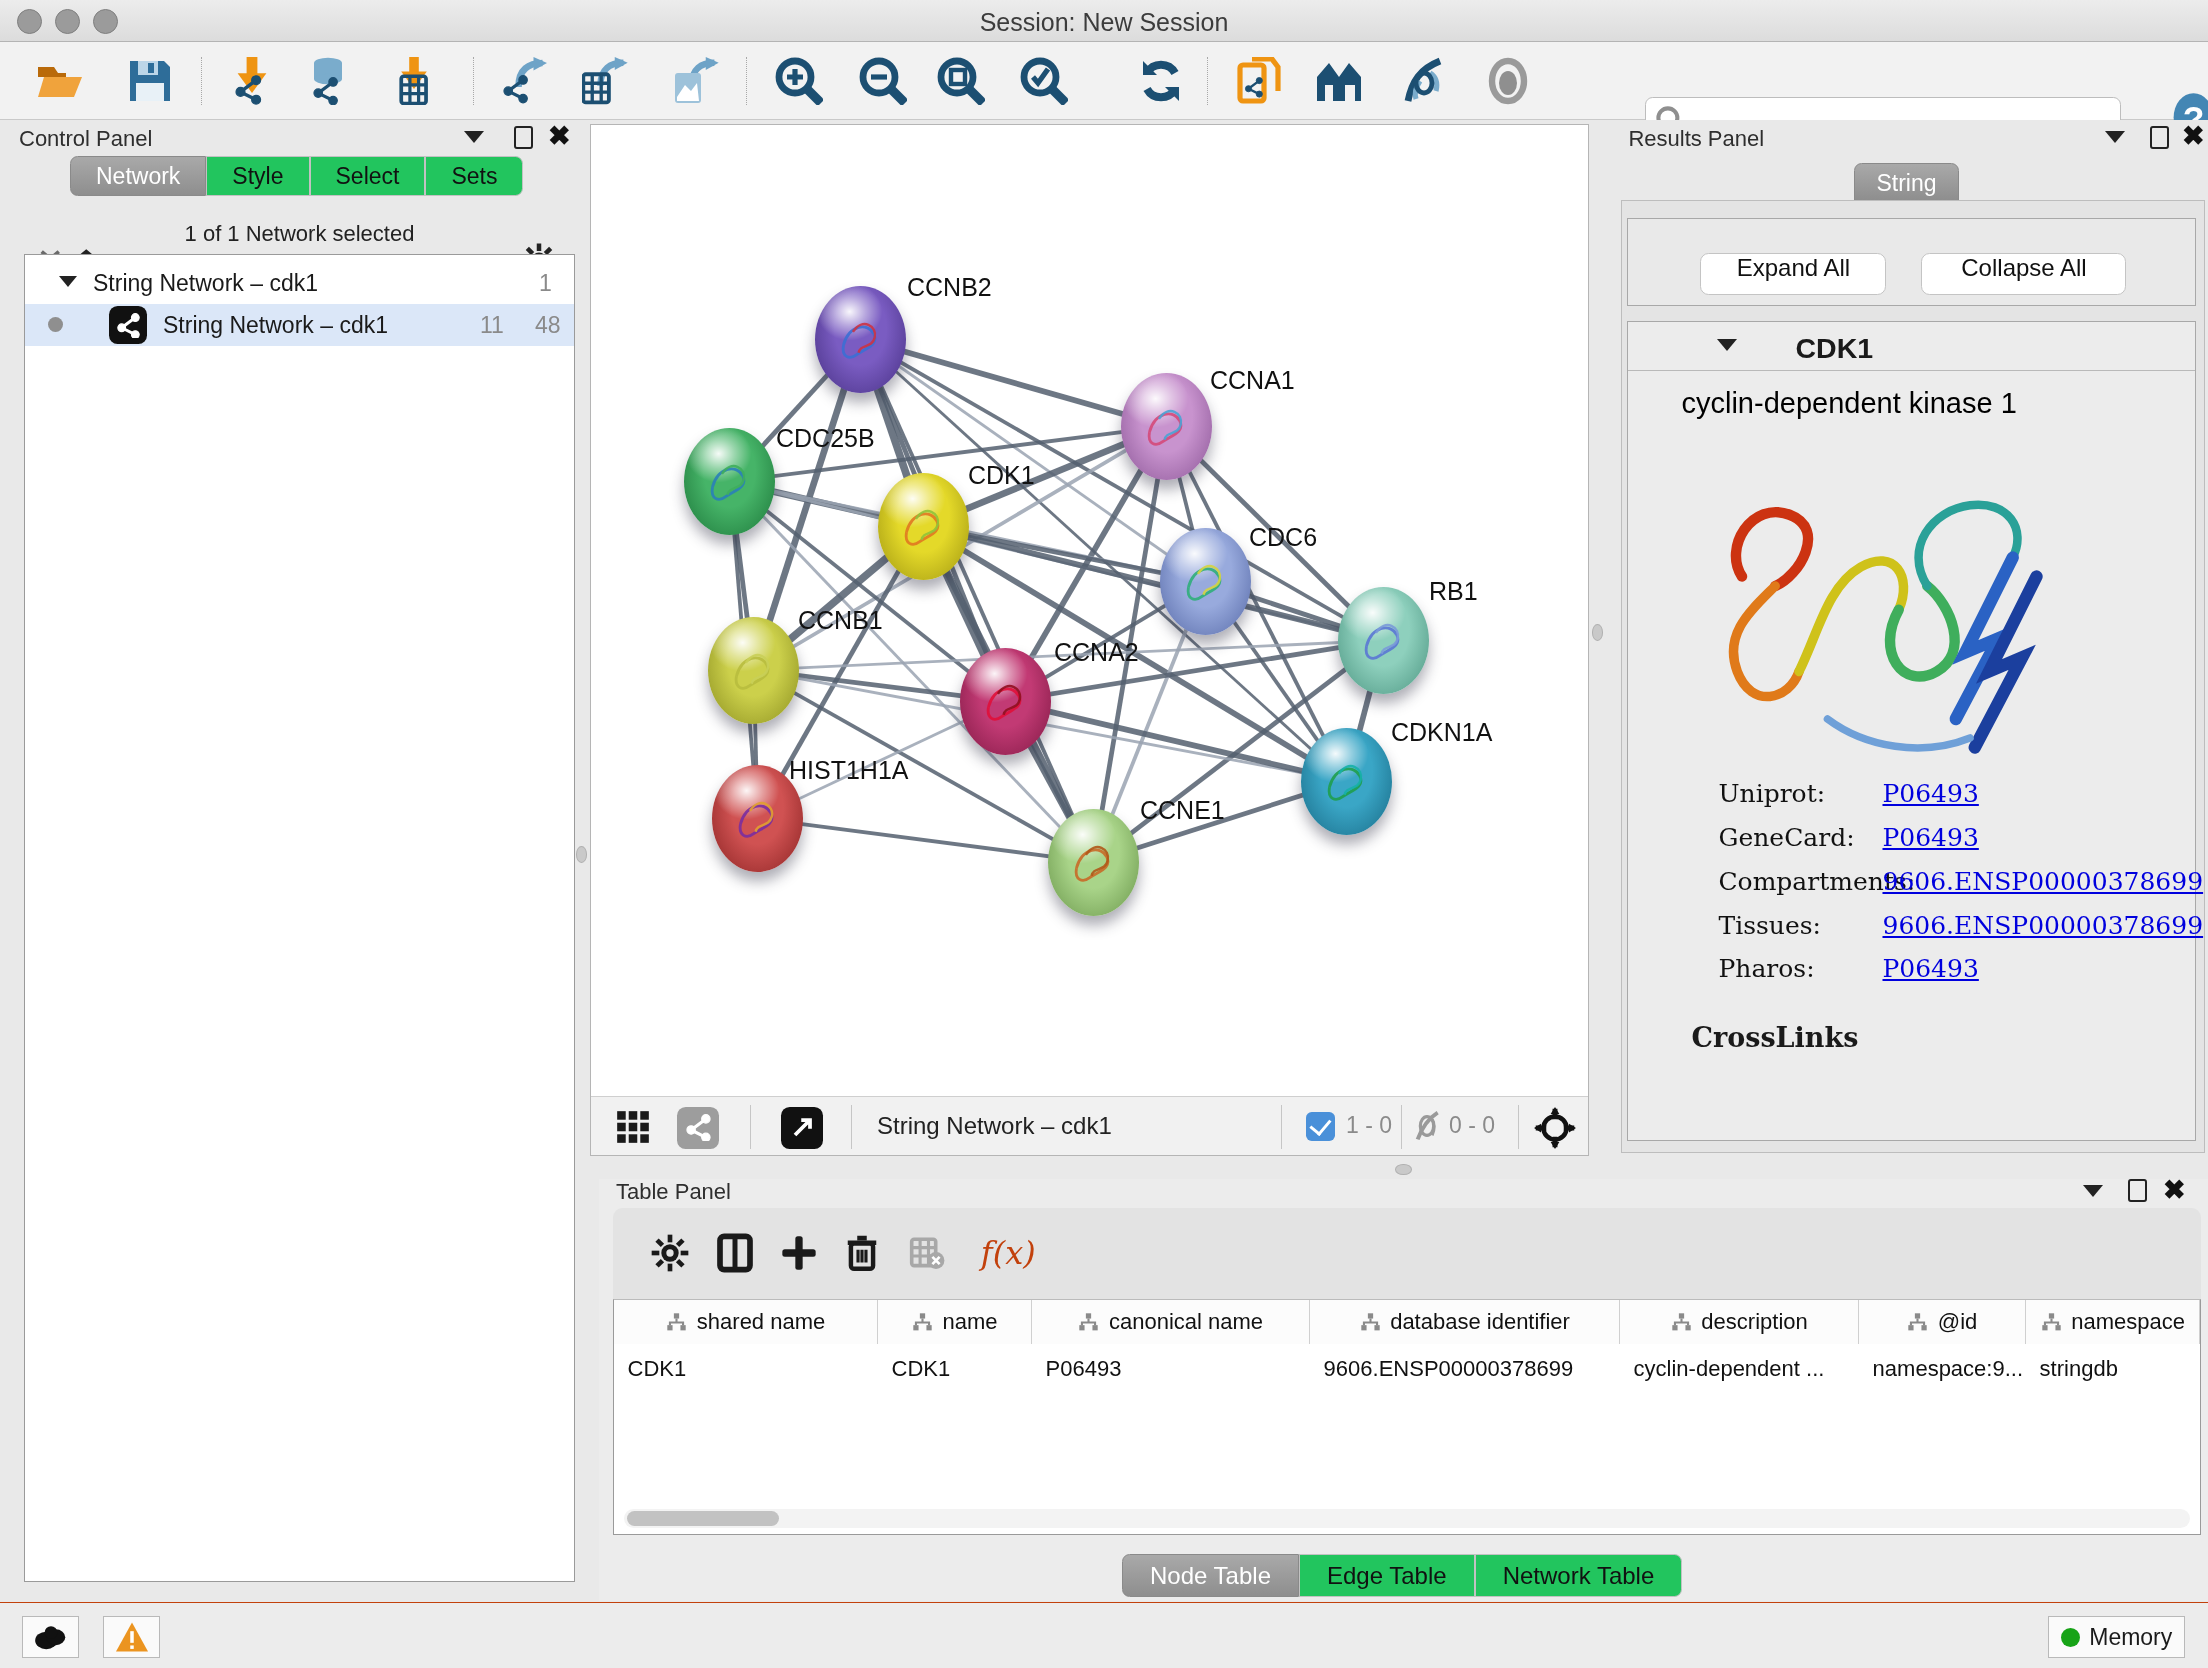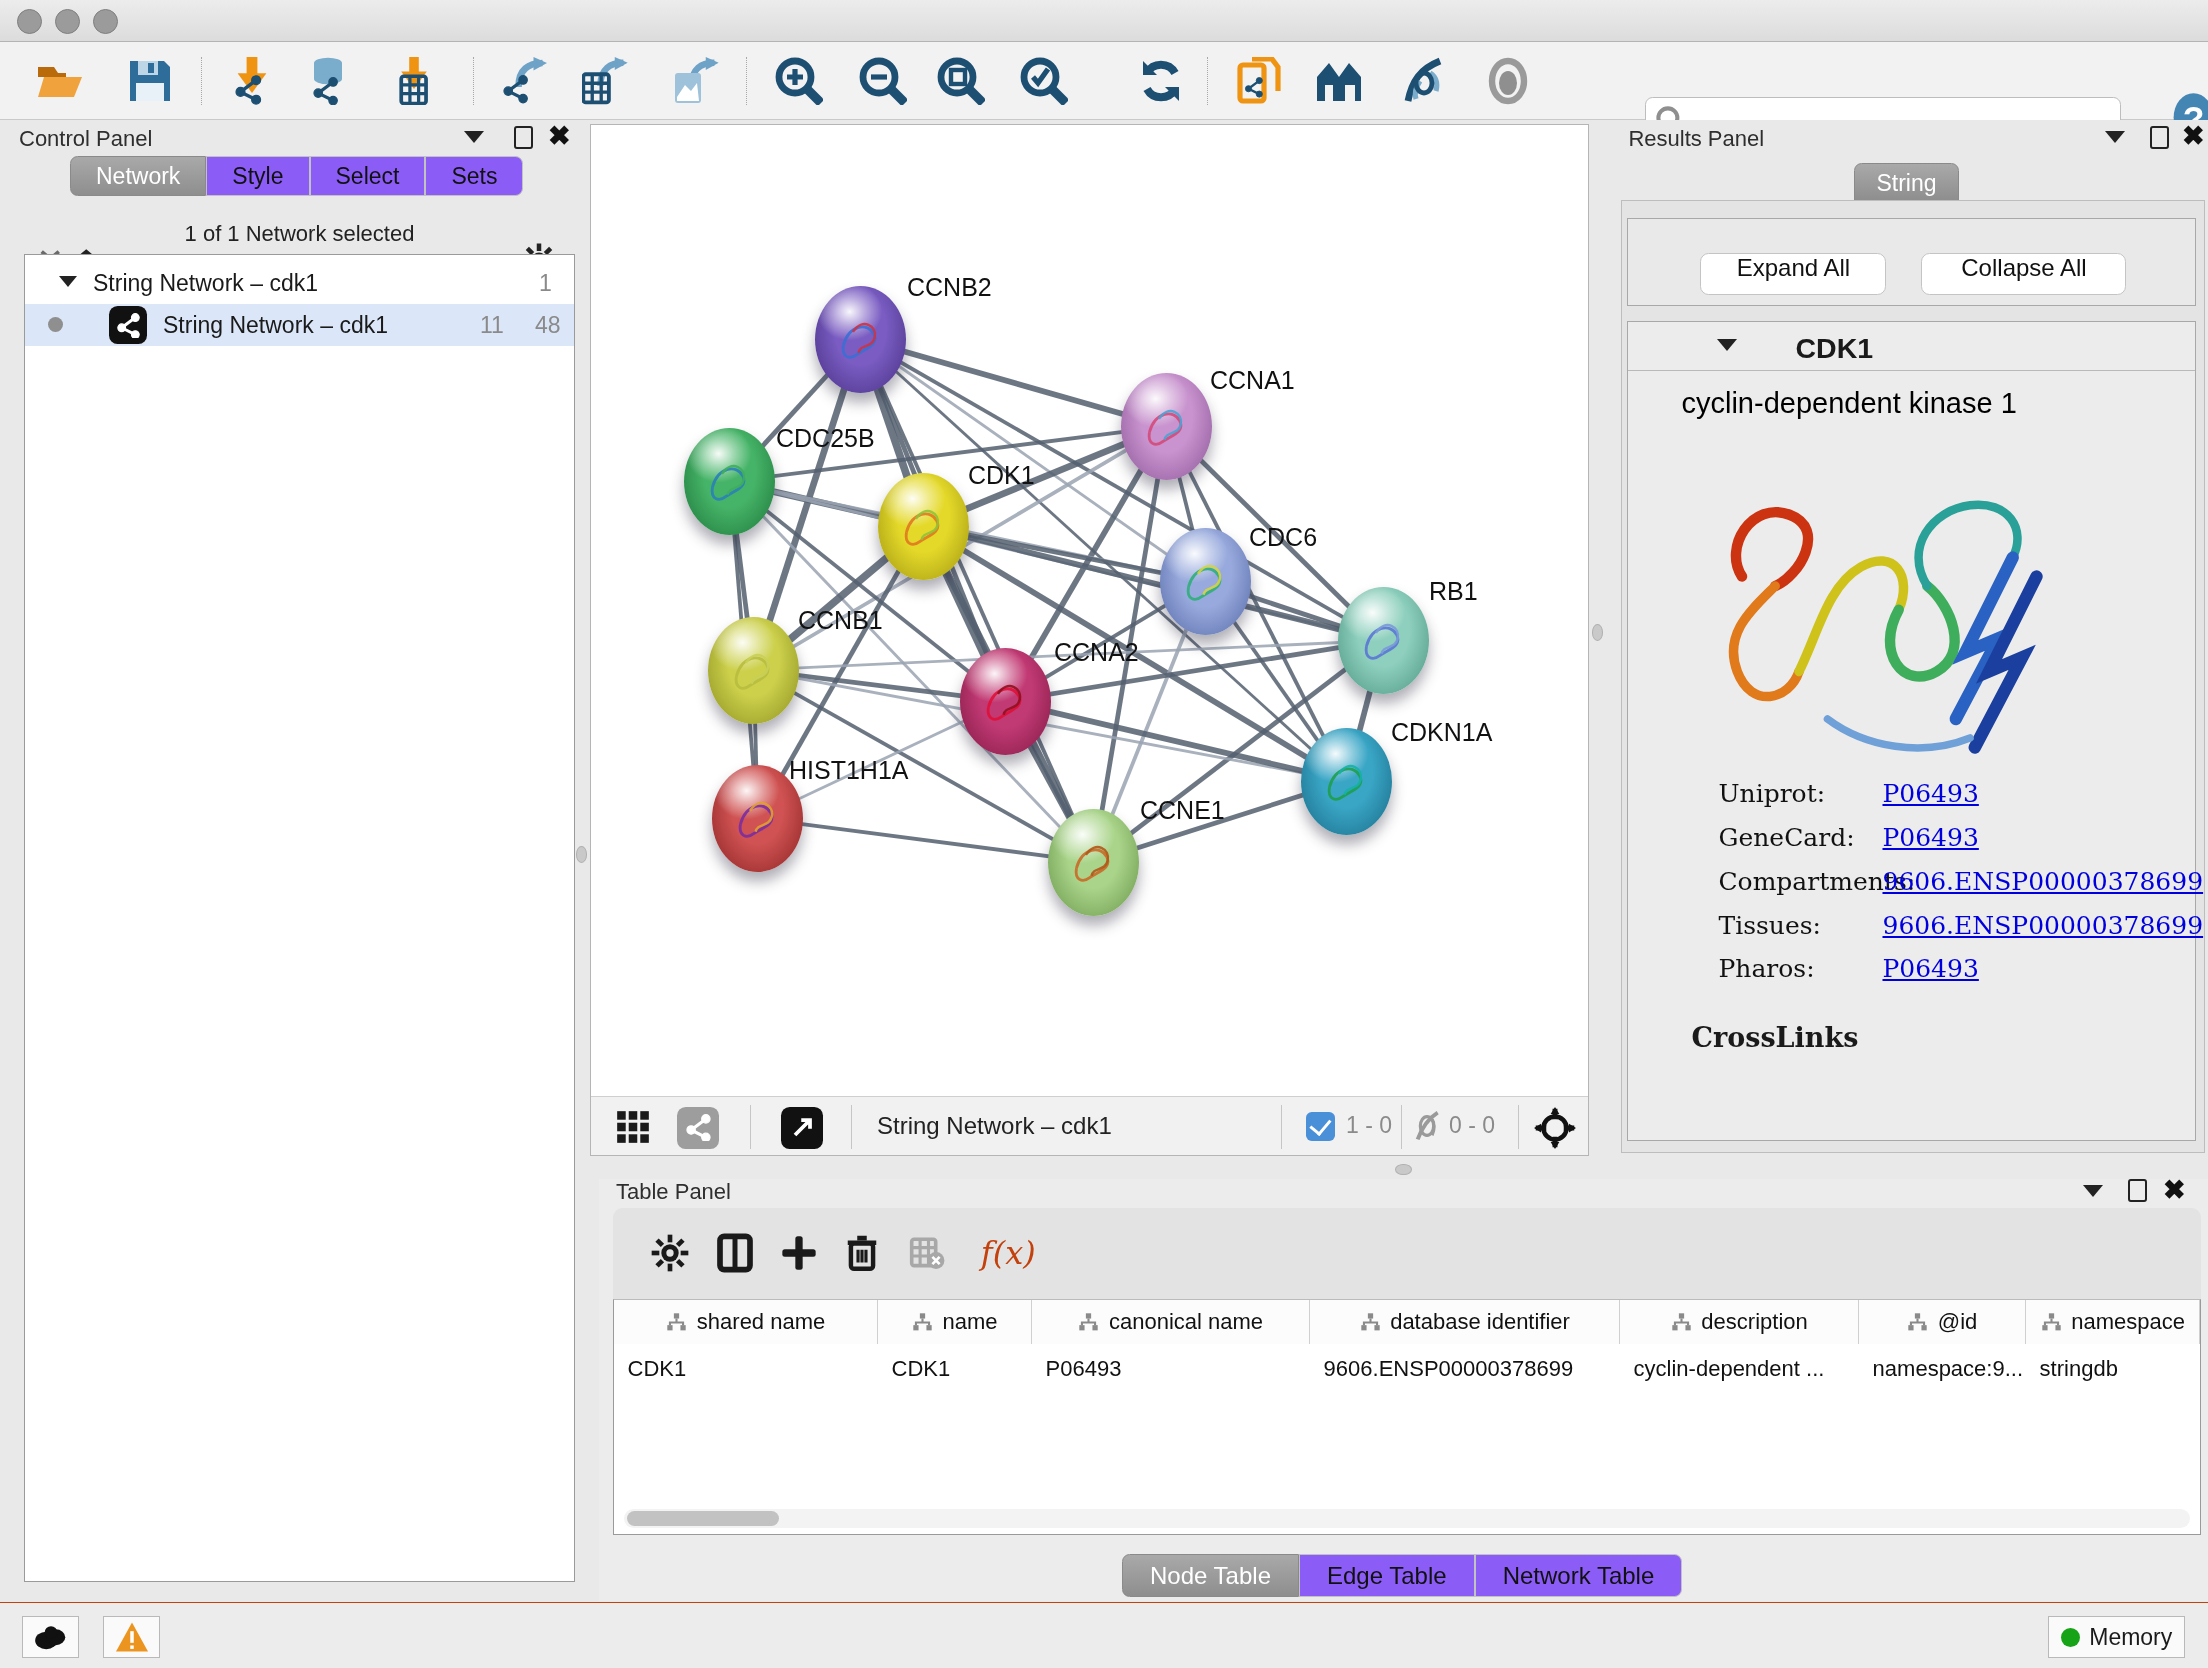--- a/index.html
+++ b/index.html
@@ -22,21 +22,21 @@
   #help-btn { left:2167px; top:49px; width:53px; height:53px; }
 
   
   .panel-title { font-size:22px; color:#2e2e2e; }
   .tri-down { width:0; height:0; border-left:10.5px solid transparent; border-right:10.5px solid transparent; border-top:12.4px solid #222; }
   .sq { width:19px; height:23px; border:2.9px solid #222; border-radius:2.9px; }
   .xx { font-size:27px; font-weight:bold; color:#111; line-height:23px; }
 
   
   #control-panel { left:0; top:120px; width:582px; height:1482px; background:#e9e9e9; }
-  .tabrow .tab { font-size:23px; padding:5.7px 25px; border:1px solid #c2c2c2; background:#8b5cf6; color:#111; }
+  .tabrow .tab { font-size:23px; padding:5.7px 25px; border:1px solid #c2c2c2; background:#22c55e; color:#111; }
   .tabrow .tab.sel { background:linear-gradient(#a9a9a9,#8e8e8e); color:#fff; border-color:#8a8a8a; }
   .tabrow .tab:first-child { border-radius:7.6px 0 0 7.6px; }
   .tabrow .tab:last-child { border-radius:0 7.6px 7.6px 0; }
   #cp-tabs { left:70px; top:36px; display:flex; }
   #cp-status { left:24px; top:101px; width:551px; height:34px; font-size:22px; color:#222; text-align:center; }
   #cp-tree-box { left:24px; top:134px; width:551px; height:1328px; background:#ffffff; border:1.9px solid #9a9a9a; }
   .tree-row { position:absolute; left:0; width:100%; height:42px; font-size:23px; }
   .badge-share { position:absolute; width:38px; height:38px; background:#111; border-radius:8.6px; }
   .badge-share svg { position:absolute; left:6.7px; top:6.7px; }
 
@@ -115,20 +115,21 @@
         <rect x="7" y="0" width="6" height="10"></rect>
         <path d="M2,9 L18,9 L10,20 Z"></path>
       </g>
   </defs>
 </svg>
 
 <div id="titlebar" class="abs">
   <div class="tl-dot abs" style="left:17px"></div>
   <div class="tl-dot abs" style="left:55px"></div>
   <div class="tl-dot abs" style="left:93px"></div>
+  <div id="win-title" class="abs">Session: New Session</div>
 </div>
 
 <div id="toolbar" class="abs">
   <div class="tbtn abs" style="left:34px">
     <svg viewBox="0 0 24 24">
         <path d="M1,5 h8 l2,3 h4 v2 H1 Z" fill="#b96a0a"></path>
         <path d="M1,20 L4,10 H23 L19,20 Z" fill="#f0a33c"></path>
       </svg>
   </div>
   <div class="tbtn abs" style="left:124px">

